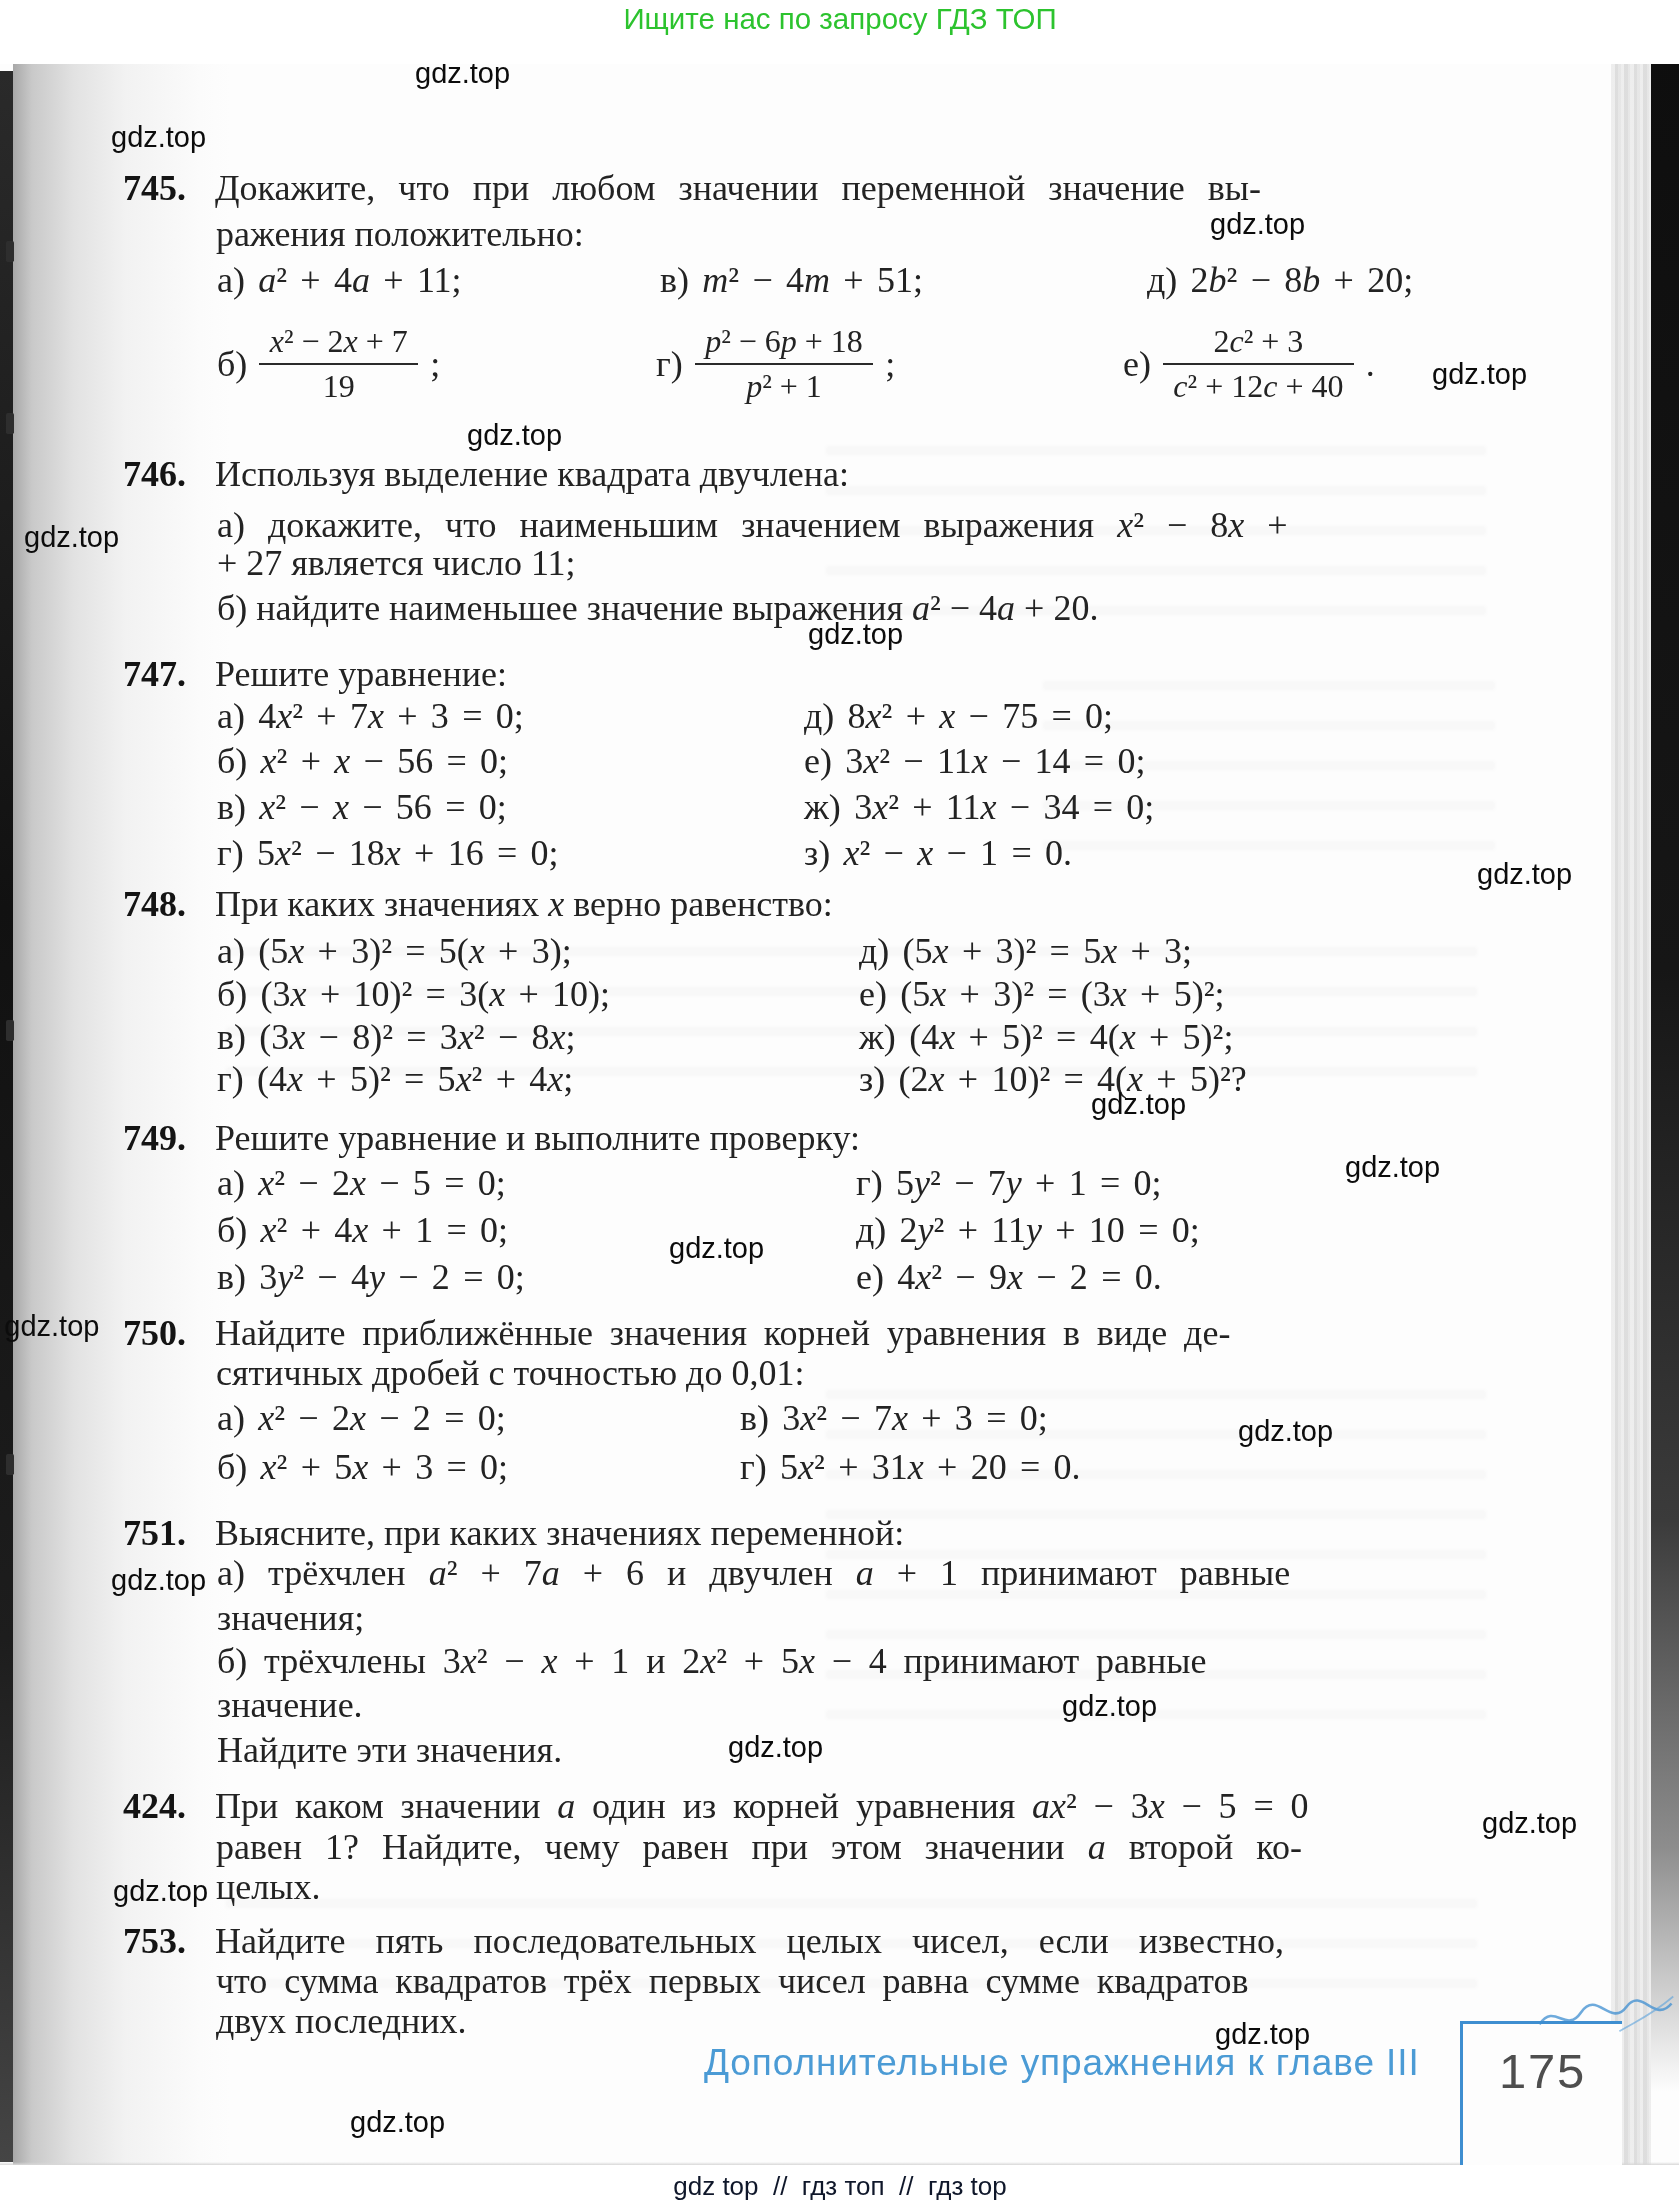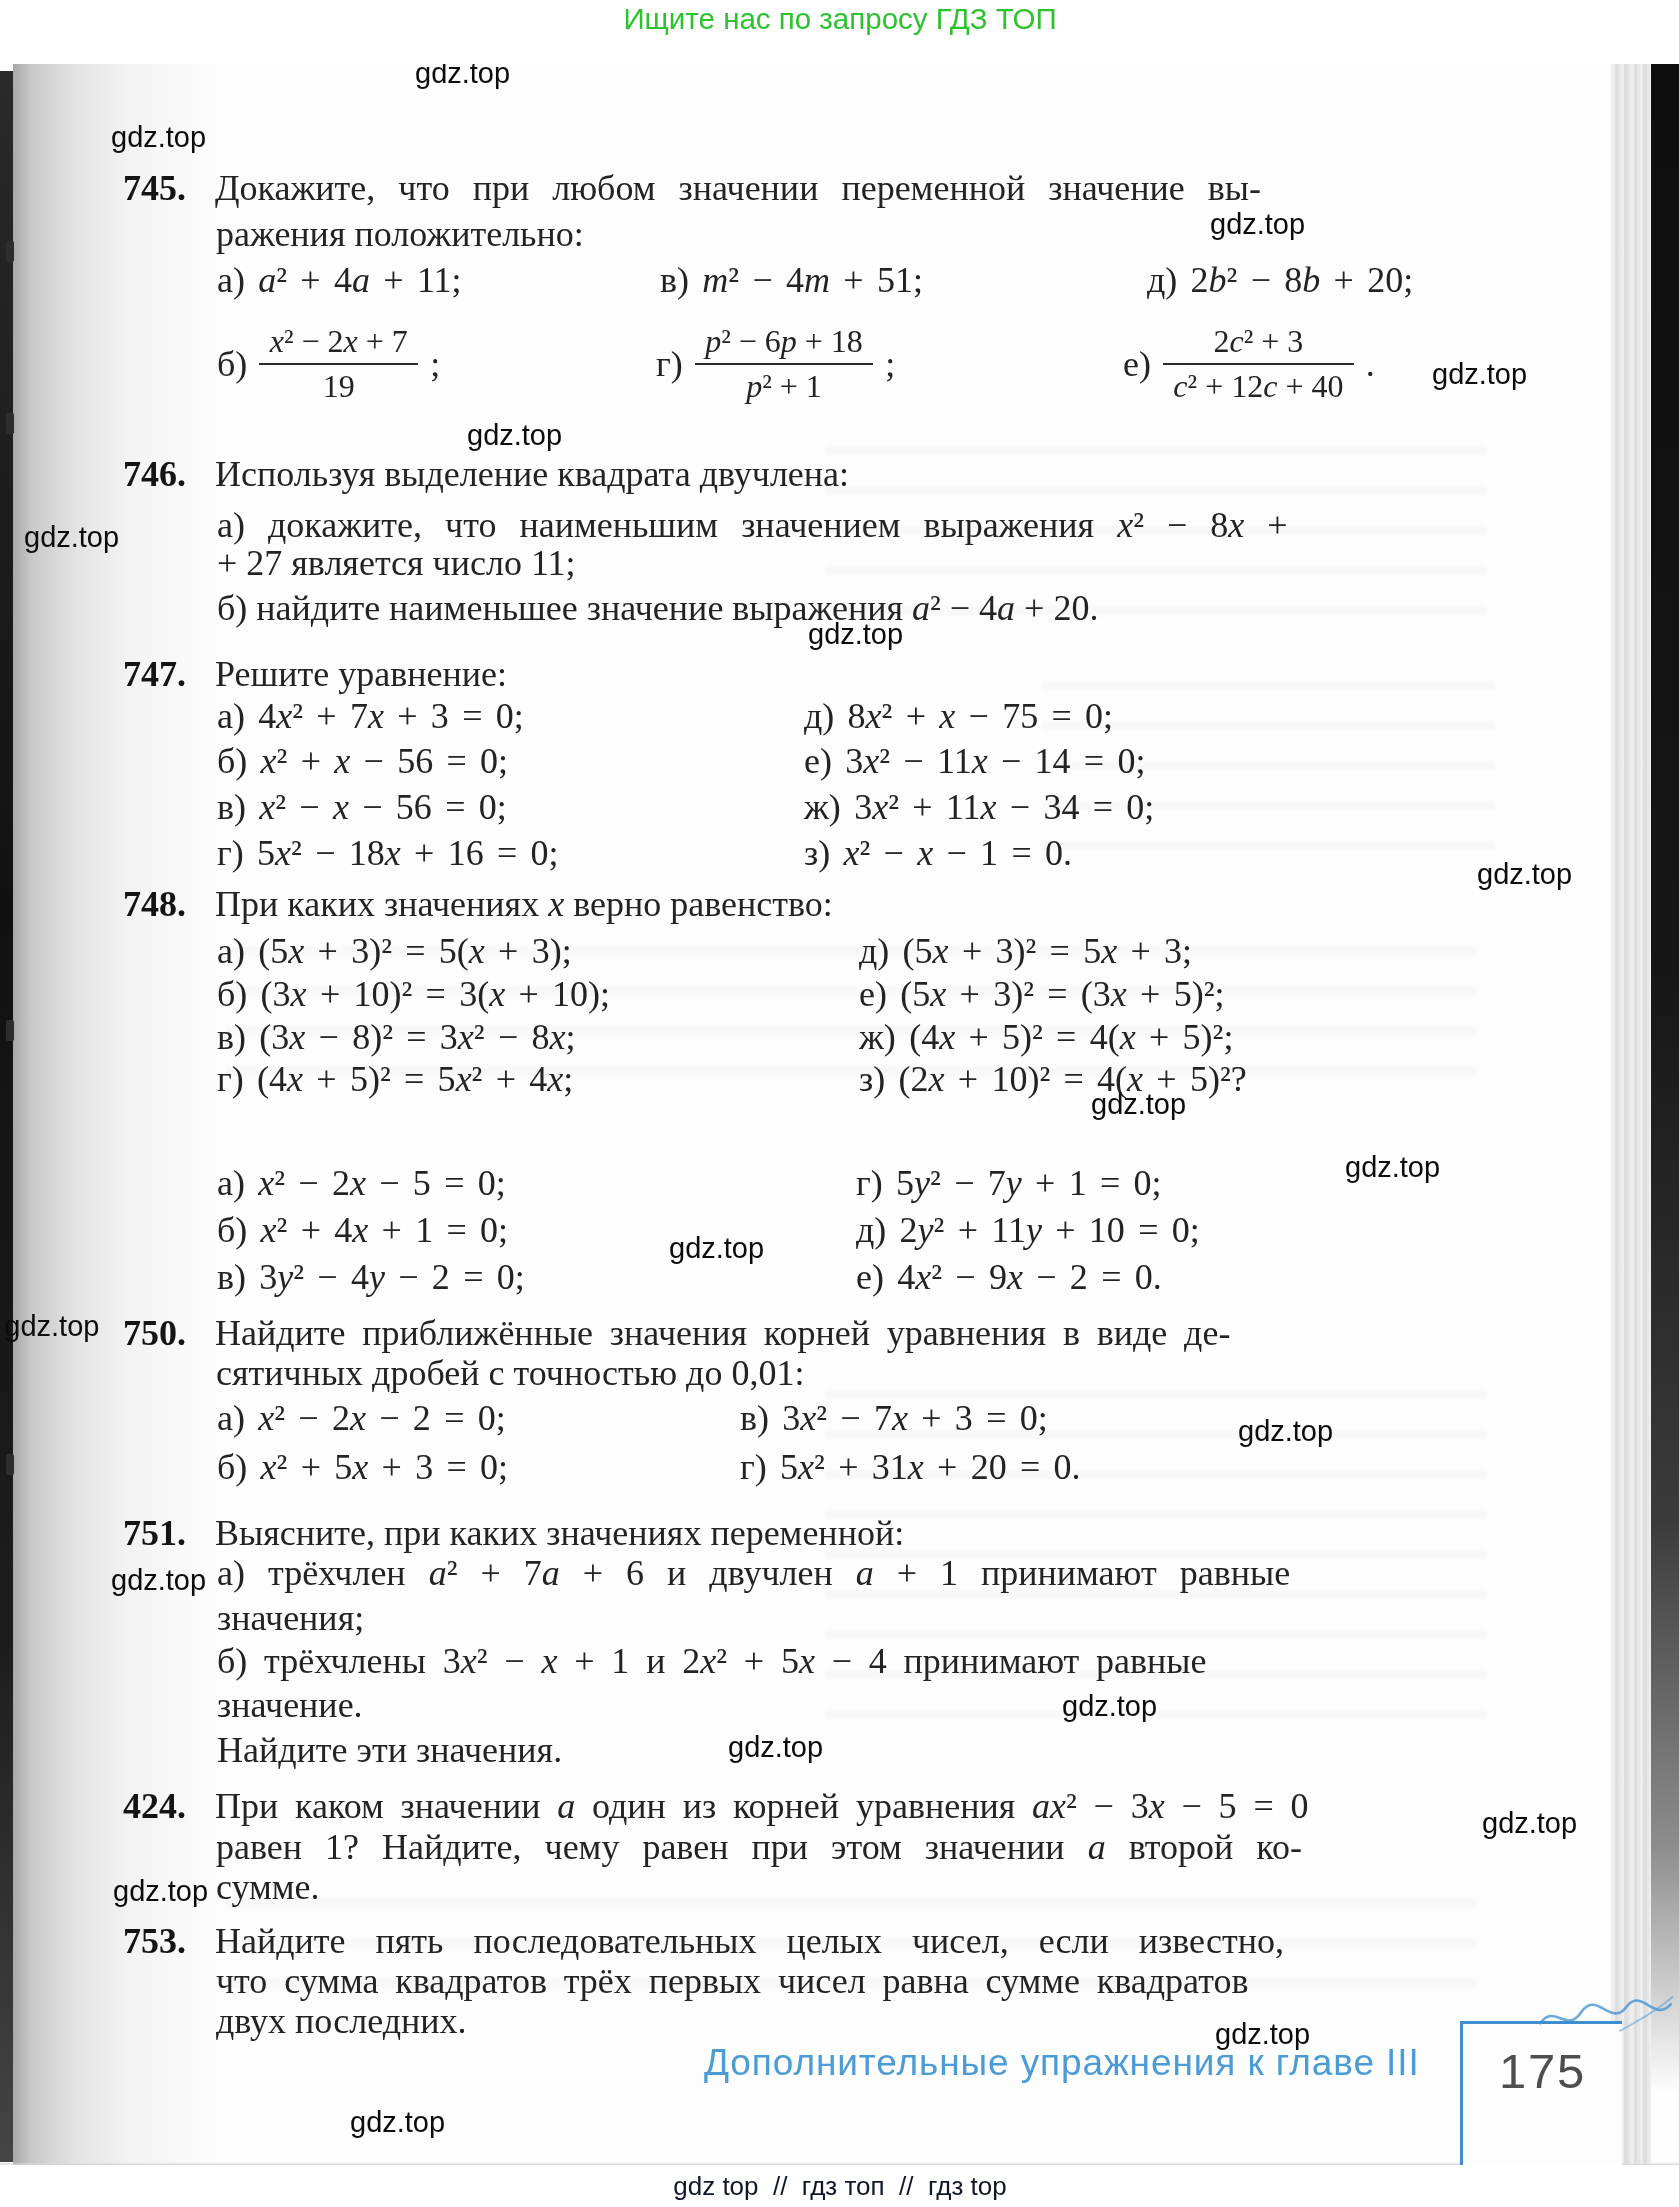--- a/index.html
+++ b/index.html
@@ -118,20 +118,21 @@
     <div class="ln" style="left:123px;top:819px"><span class="pnum">748.</span><span>При каких значениях <i>x</i> верно равенство:</span></div>
     <div class="ln j4" style="left:217px;top:866px">а) (5<i>x</i> + 3)² = 5(<i>x</i> + 3);</div>
     <div class="ln j4" style="left:859px;top:866px">д) (5<i>x</i> + 3)² = 5<i>x</i> + 3;</div>
     <div class="ln j4" style="left:217px;top:909px">б) (3<i>x</i> + 10)² = 3(<i>x</i> + 10);</div>
     <div class="ln j4" style="left:859px;top:909px">е) (5<i>x</i> + 3)² = (3<i>x</i> + 5)²;</div>
     <div class="ln j4" style="left:217px;top:952px">в) (3<i>x</i> − 8)² = 3<i>x</i>² − 8<i>x</i>;</div>
     <div class="ln j4" style="left:859px;top:952px">ж) (4<i>x</i> + 5)² = 4(<i>x</i> + 5)²;</div>
     <div class="ln j4" style="left:217px;top:994px">г) (4<i>x</i> + 5)² = 5<i>x</i>² + 4<i>x</i>;</div>
     <div class="ln j4" style="left:859px;top:994px">з) (2<i>x</i> + 10)² = 4(<i>x</i> + 5)²?</div>
 
+    <div class="ln" style="left:123px;top:1053px"><span class="pnum">749.</span><span>Решите уравнение и выполните проверку:</span></div>
     <div class="ln j4" style="left:217px;top:1098px">а) <i>x</i>² − 2<i>x</i> − 5 = 0;</div>
     <div class="ln j4" style="left:856px;top:1098px">г) 5<i>y</i>² − 7<i>y</i> + 1 = 0;</div>
     <div class="ln j4" style="left:217px;top:1145px">б) <i>x</i>² + 4<i>x</i> + 1 = 0;</div>
     <div class="ln j4" style="left:856px;top:1145px">д) 2<i>y</i>² + 11<i>y</i> + 10 = 0;</div>
     <div class="ln j4" style="left:217px;top:1192px">в) 3<i>y</i>² − 4<i>y</i> − 2 = 0;</div>
     <div class="ln j4" style="left:856px;top:1192px">е) 4<i>x</i>² − 9<i>x</i> − 2 = 0.</div>
 
     <div class="ln j1" style="left:123px;top:1248px"><span class="pnum">750.</span><span>Найдите приближённые значения корней уравнения в виде де-</span></div>
     <div class="ln" style="left:216px;top:1288px">сятичных дробей с точностью до 0,01:</div>
     <div class="ln j4" style="left:217px;top:1333px">а) <i>x</i>² − 2<i>x</i> − 2 = 0;</div>
@@ -141,21 +142,21 @@
 
     <div class="ln" style="left:123px;top:1448px"><span class="pnum">751.</span><span>Выясните, при каких значениях переменной:</span></div>
     <div class="ln j2" style="left:217px;top:1488px">а) трёхчлен <i>a</i>² + 7<i>a</i> + 6 и двучлен <i>a</i> + 1 принимают равные</div>
     <div class="ln" style="left:217px;top:1533px">значения;</div>
     <div class="ln j1" style="left:217px;top:1576px">б) трёхчлены 3<i>x</i>² − <i>x</i> + 1 и 2<i>x</i>² + 5<i>x</i> − 4 принимают равные</div>
     <div class="ln" style="left:217px;top:1620px">значение.</div>
     <div class="ln" style="left:217px;top:1665px">Найдите эти значения.</div>
 
     <div class="ln j1" style="left:123px;top:1721px"><span class="pnum">424.</span><span>При каком значении <i>a</i> один из корней уравнения <i>ax</i>² − 3<i>x</i> − 5 = 0</span></div>
     <div class="ln j2" style="left:216px;top:1762px">равен 1? Найдите, чему равен при этом значении <i>a</i> второй ко-</div>
-    <div class="ln" style="left:216px;top:1802px">сумме.</div>
+    <div class="ln" style="left:216px;top:1802px">целых.</div>
 
     <div class="ln j3" style="left:123px;top:1856px"><span class="pnum">753.</span><span>Найдите пять последовательных целых чисел, если известно,</span></div>
     <div class="ln j1" style="left:216px;top:1896px">что сумма квадратов трёх первых чисел равна сумме квадратов</div>
     <div class="ln" style="left:216px;top:1936px">двух последних.</div>
 
     <div class="chapter">Дополнительные упражнения к главе III</div>
     <div class="pagebox">
       <span class="n">175</span>
     </div>
     <svg class="scribble" width="139" height="61" viewBox="0 0 160 70">

